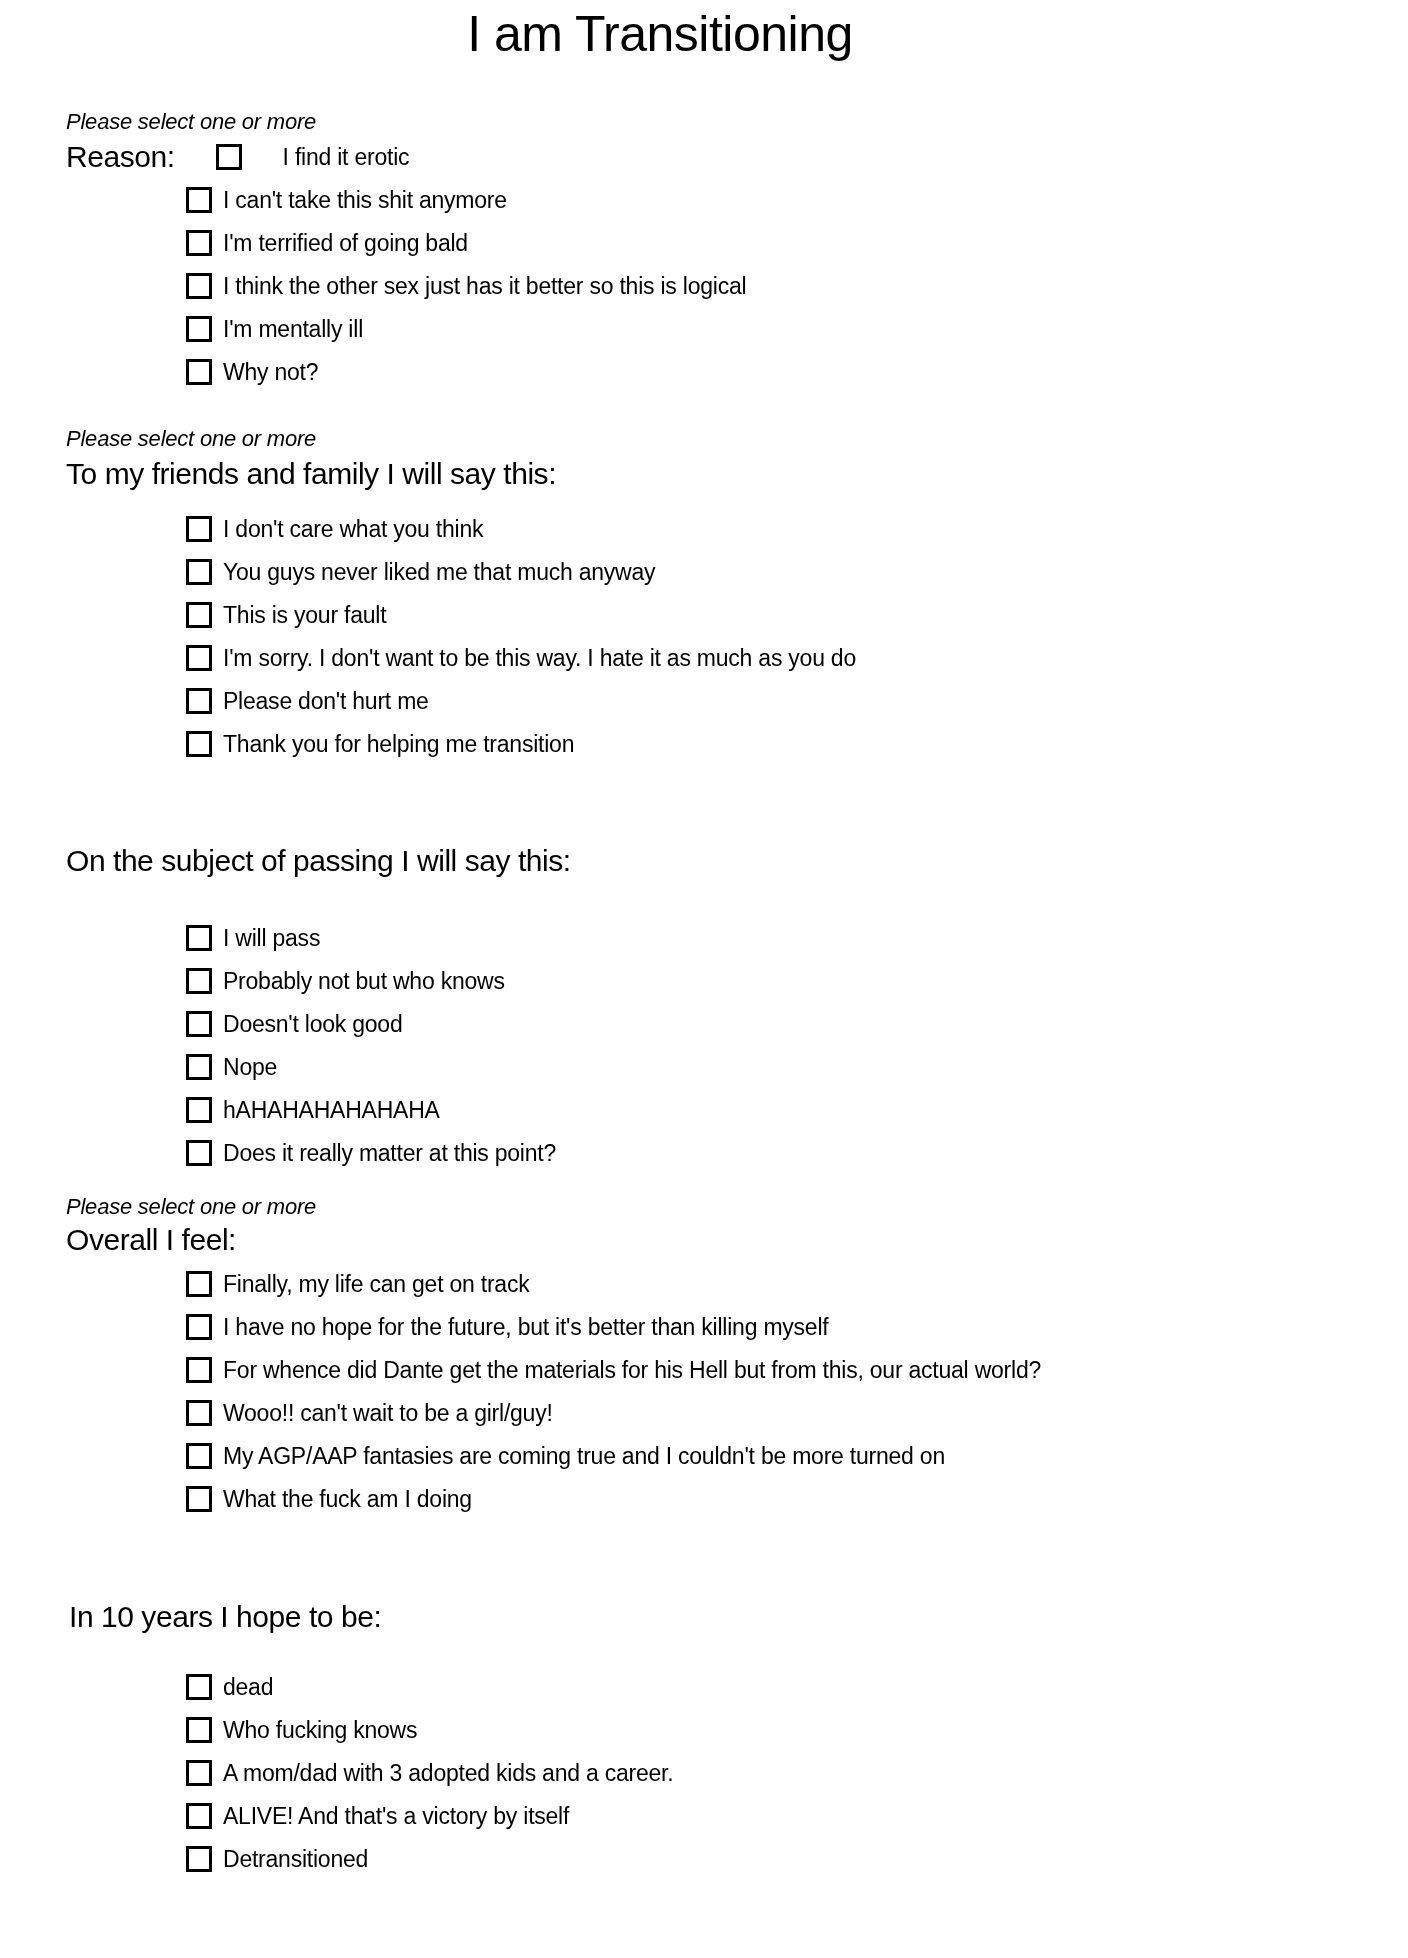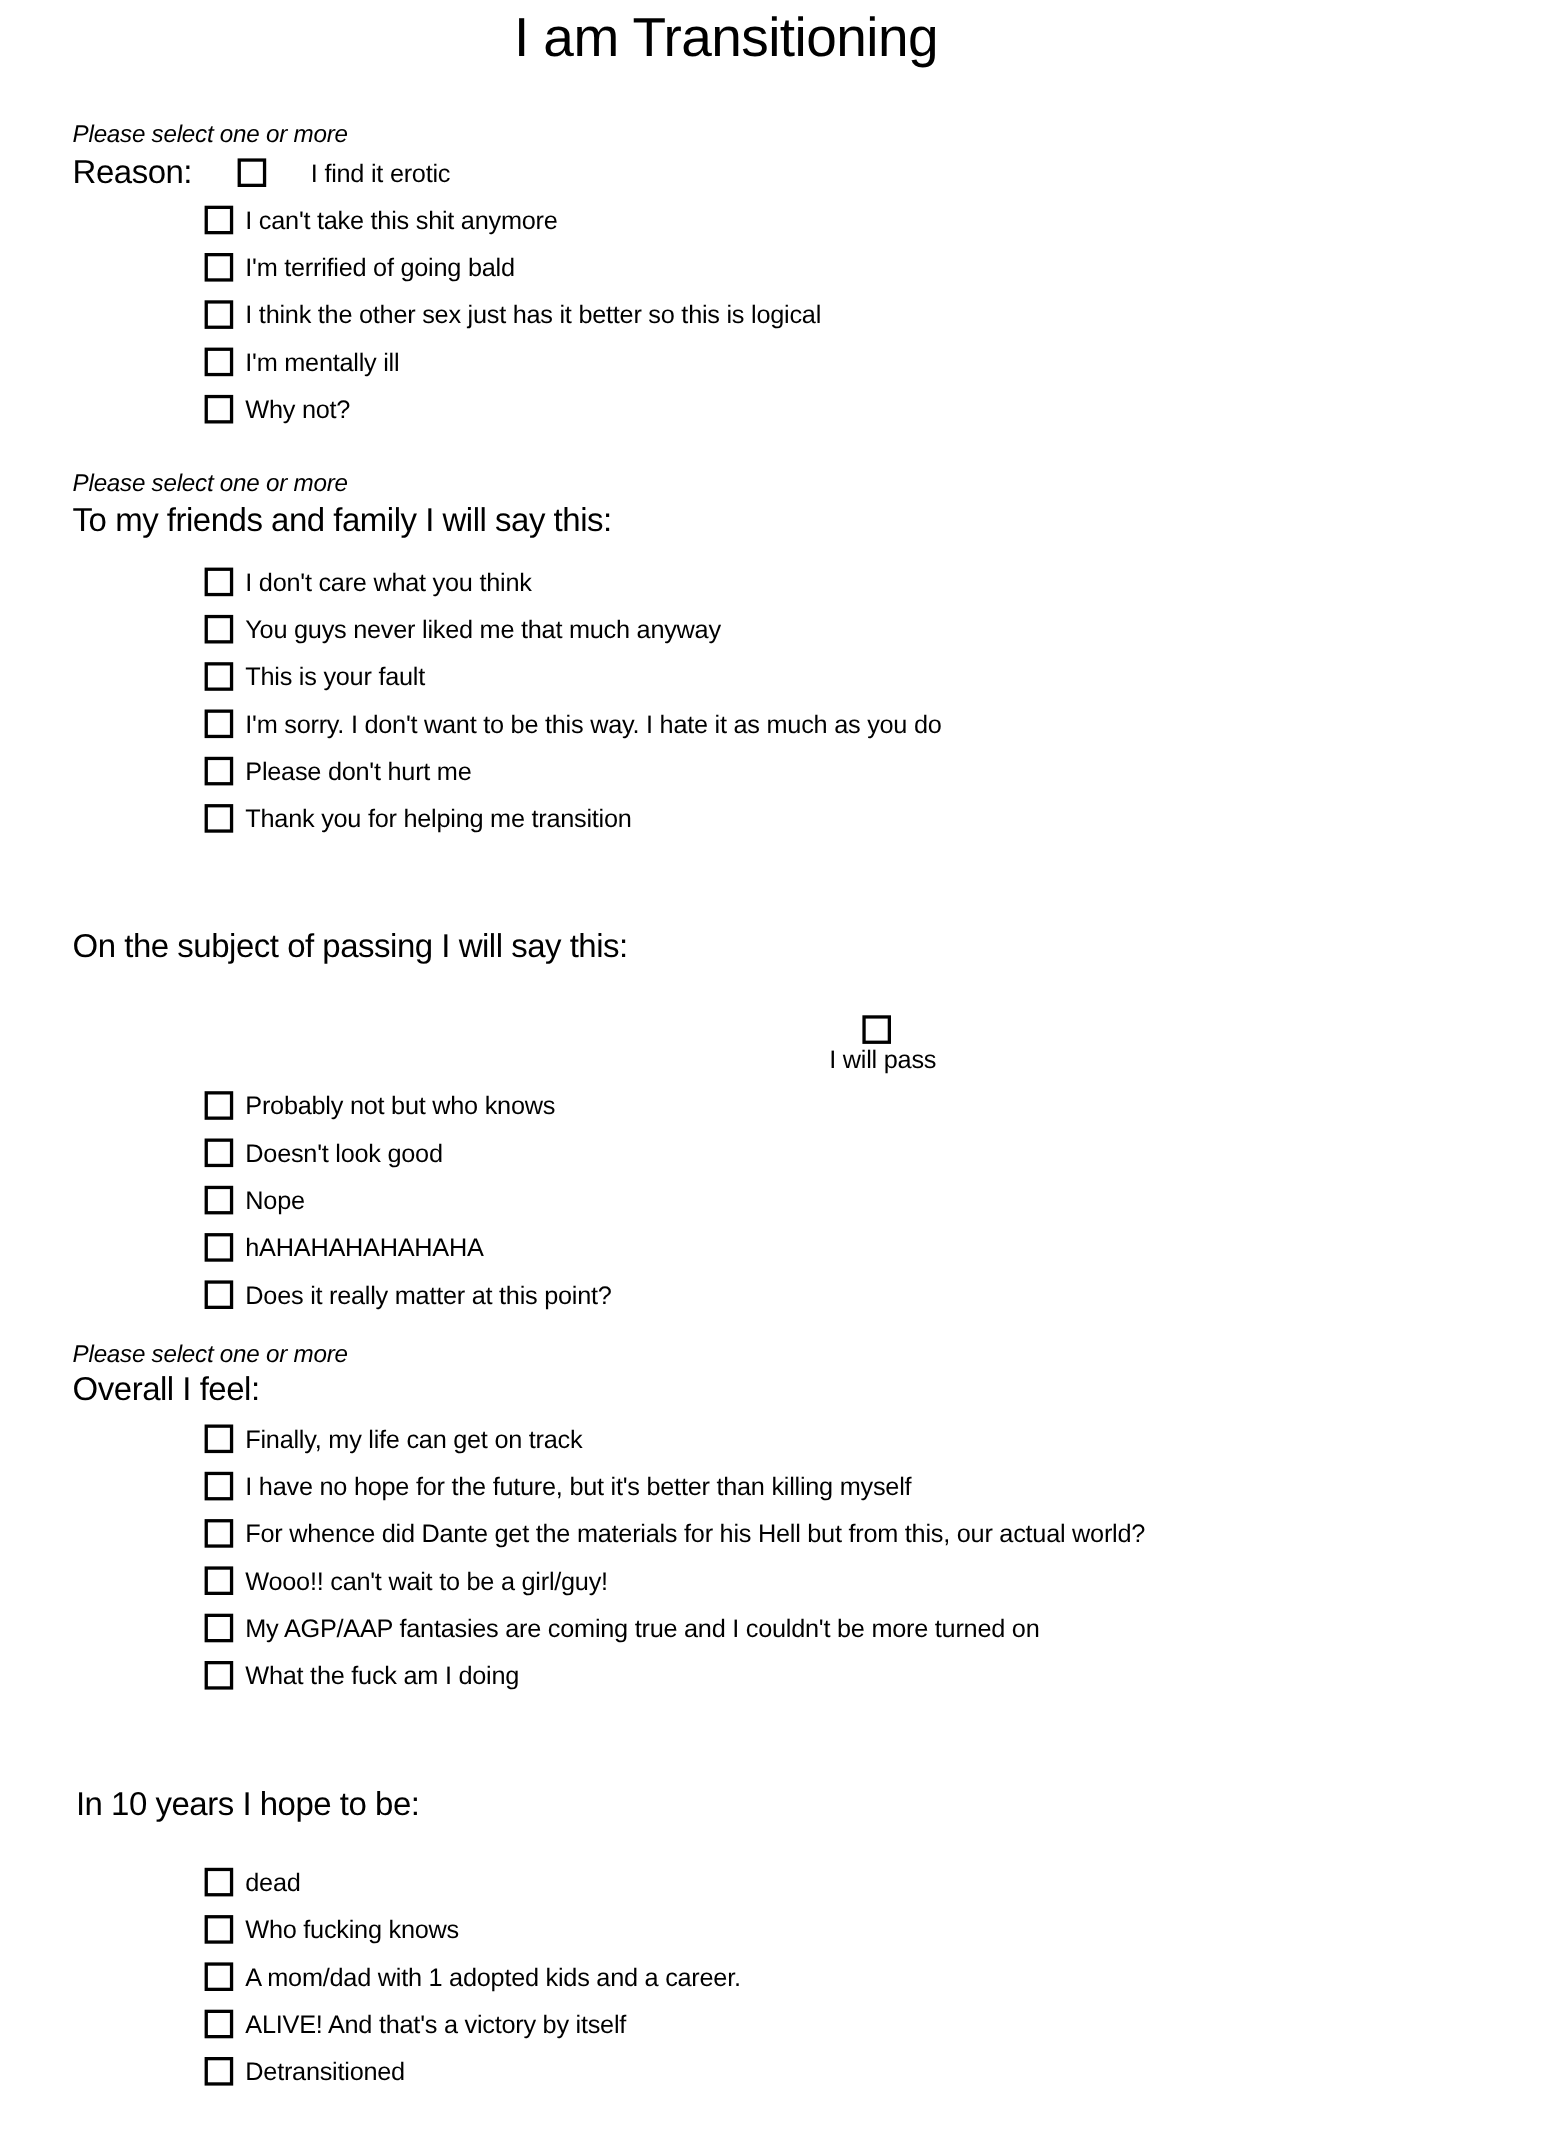--- a/index.html
+++ b/index.html
@@ -74,21 +74,21 @@
     letter-spacing: -0.01em;
     white-space: nowrap;
   }
   
   .hint-reason   { margin-top: 45px; }
   .row-reason-first { margin-top: 7px; gap: 30px; }
   .hint-friends  { margin-top: 39px; }
   .heading-friends { margin-top: 4px; }
   .row-friends-first { margin-top: 22px; }
   .heading-passing { margin-top: 84px; }
-  .row-passing-first { margin-top: 44px; flex-direction: column; }
+  .row-passing-first { margin-top: 44px; }
   .hint-overall  { margin-top: 26px; }
   .heading-overall { margin-top: 2px; }
   .row-overall-first { margin-top: 11px; }
   .heading-ten-years { margin-top: 85px; margin-left: 3px; }
   .row-ten-years-first { margin-top: 37px; }
 </style>
 </head>
 <body>
 
 <div class="page">
@@ -215,21 +215,21 @@
     <div class="row row-ten-years-first">
       <span class="cb"></span>
       <span class="option-label">dead</span>
     </div>
     <div class="row">
       <span class="cb"></span>
       <span class="option-label">Who fucking knows</span>
     </div>
     <div class="row">
       <span class="cb"></span>
-      <span class="option-label">A mom/dad with 1 adopted kids and a career.</span>
+      <span class="option-label">A mom/dad with 3 adopted kids and a career.</span>
     </div>
     <div class="row">
       <span class="cb"></span>
       <span class="option-label">ALIVE! And that's a victory by itself</span>
     </div>
     <div class="row">
       <span class="cb"></span>
       <span class="option-label">Detransitioned</span>
     </div>
   </div>

